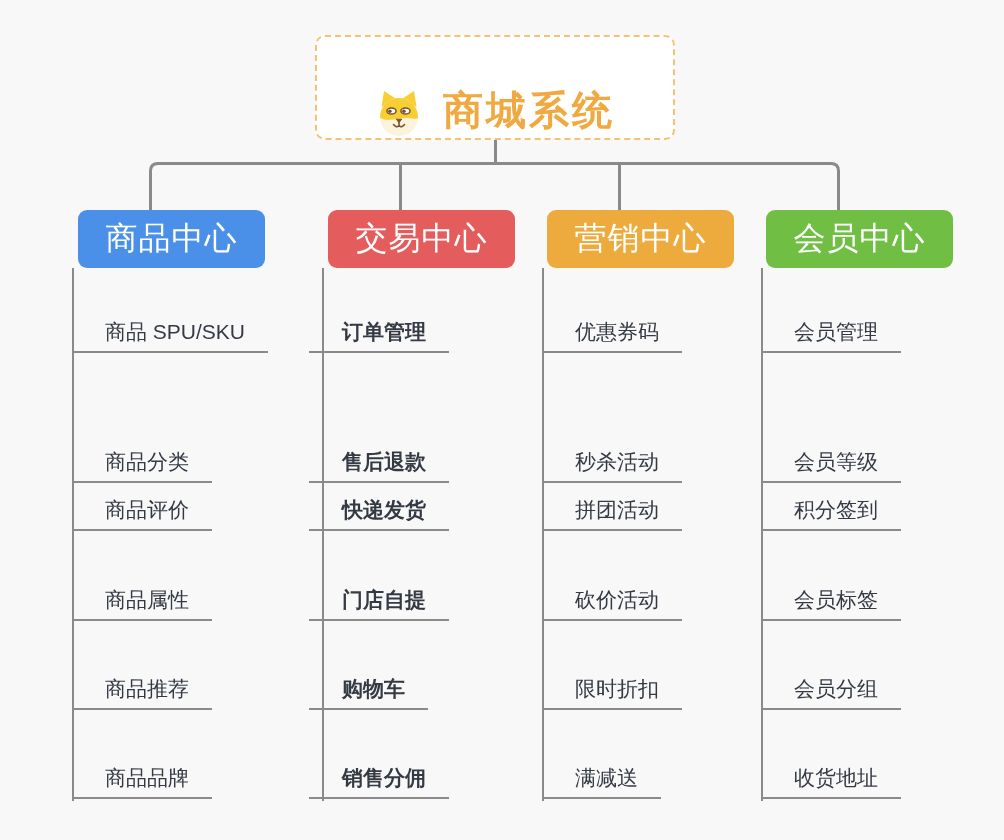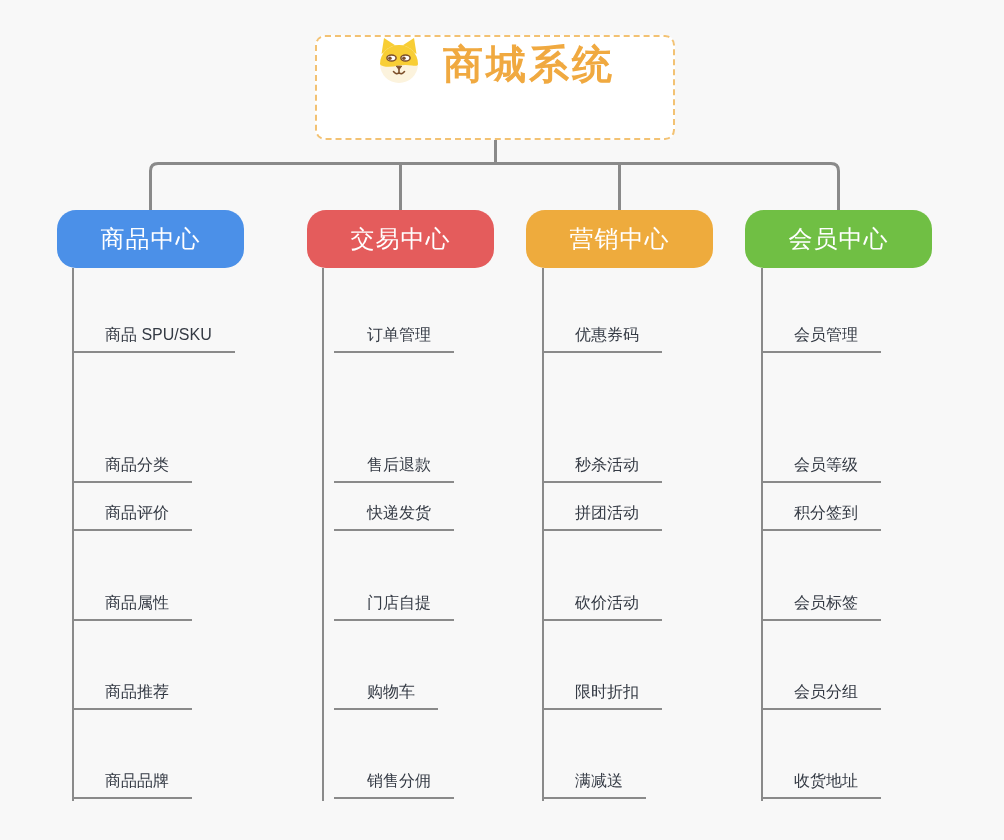--- a/index.html
+++ b/index.html
@@ -13,57 +13,58 @@
   .connectors{position:absolute;left:0;top:0;pointer-events:none;}
   .connectors path{fill:none;stroke-width:3;}
 
   
   .root{
     position:absolute;left:315px;top:35px;width:360px;height:105px;
     box-sizing:border-box;
     border:2px dashed #f3c273;
     border-radius:10px;
     background:#fff;
-    display:flex;align-items:flex-start;justify-content:center;gap:20px;
+    display:flex;align-items:flex-end;justify-content:center;gap:20px;
     cursor:default;
   }
   .root-title{
     font-size:40px;font-weight:600;letter-spacing:3px;white-space:nowrap;
   }
   .dog{width:48px;height:48px;flex:0 0 auto;}
 
   
   .branch{
     position:absolute;top:210px;width:187px;height:58px;
-    border-radius:19px;
+    border-radius:9px;
     color:#fff;
-    font-size:24px;letter-spacing:1px;
+    font-size:32px;letter-spacing:1px;
     display:flex;align-items:center;justify-content:center;
     white-space:nowrap;
+    margin-left:21px;
   }
   .b0{left:57px;} .b1{left:307px;} .b2{left:526px;} .b3{left:745px;}
 
   
   .vline{
     position:absolute;top:268px;height:533px;width:2px;
     background:var(--line);
   }
   .v0{left:72px;} .v1{left:322px;} .v2{left:542px;} .v3{left:761px;}
 
   
   .leaf{
     position:absolute;height:42px;
     box-sizing:border-box;
     border-bottom:2px solid var(--line);
     padding:0 23px 5px 33px;
     display:flex;align-items:flex-end;
-    font-size:16px;white-space:nowrap;
+    font-size:21px;white-space:nowrap;
     color:inherit;
   }
-  .c0{left:72px;} .c1{left:334px;} .c2{left:542px;} .c3{left:761px;}
+  .c0{left:72px;} .c1{left:309px;font-weight:bold;} .c2{left:542px;} .c3{left:761px;}
   .r0{top:311px;} .r1{top:400px;margin-top:41px;} .r2{top:489px;text-align:right;}
   .r3{top:579px;} .r4{top:668px;} .r5{top:757px;}
 </style>
 </head>
 <body>
 
 <div class="canvas" style="background: rgb(248, 248, 248); color: rgb(52, 58, 68); --line: #8a8a8a;">
 
   <svg class="connectors" width="1004" height="840">
     <g style="stroke: rgb(138, 138, 138);">

